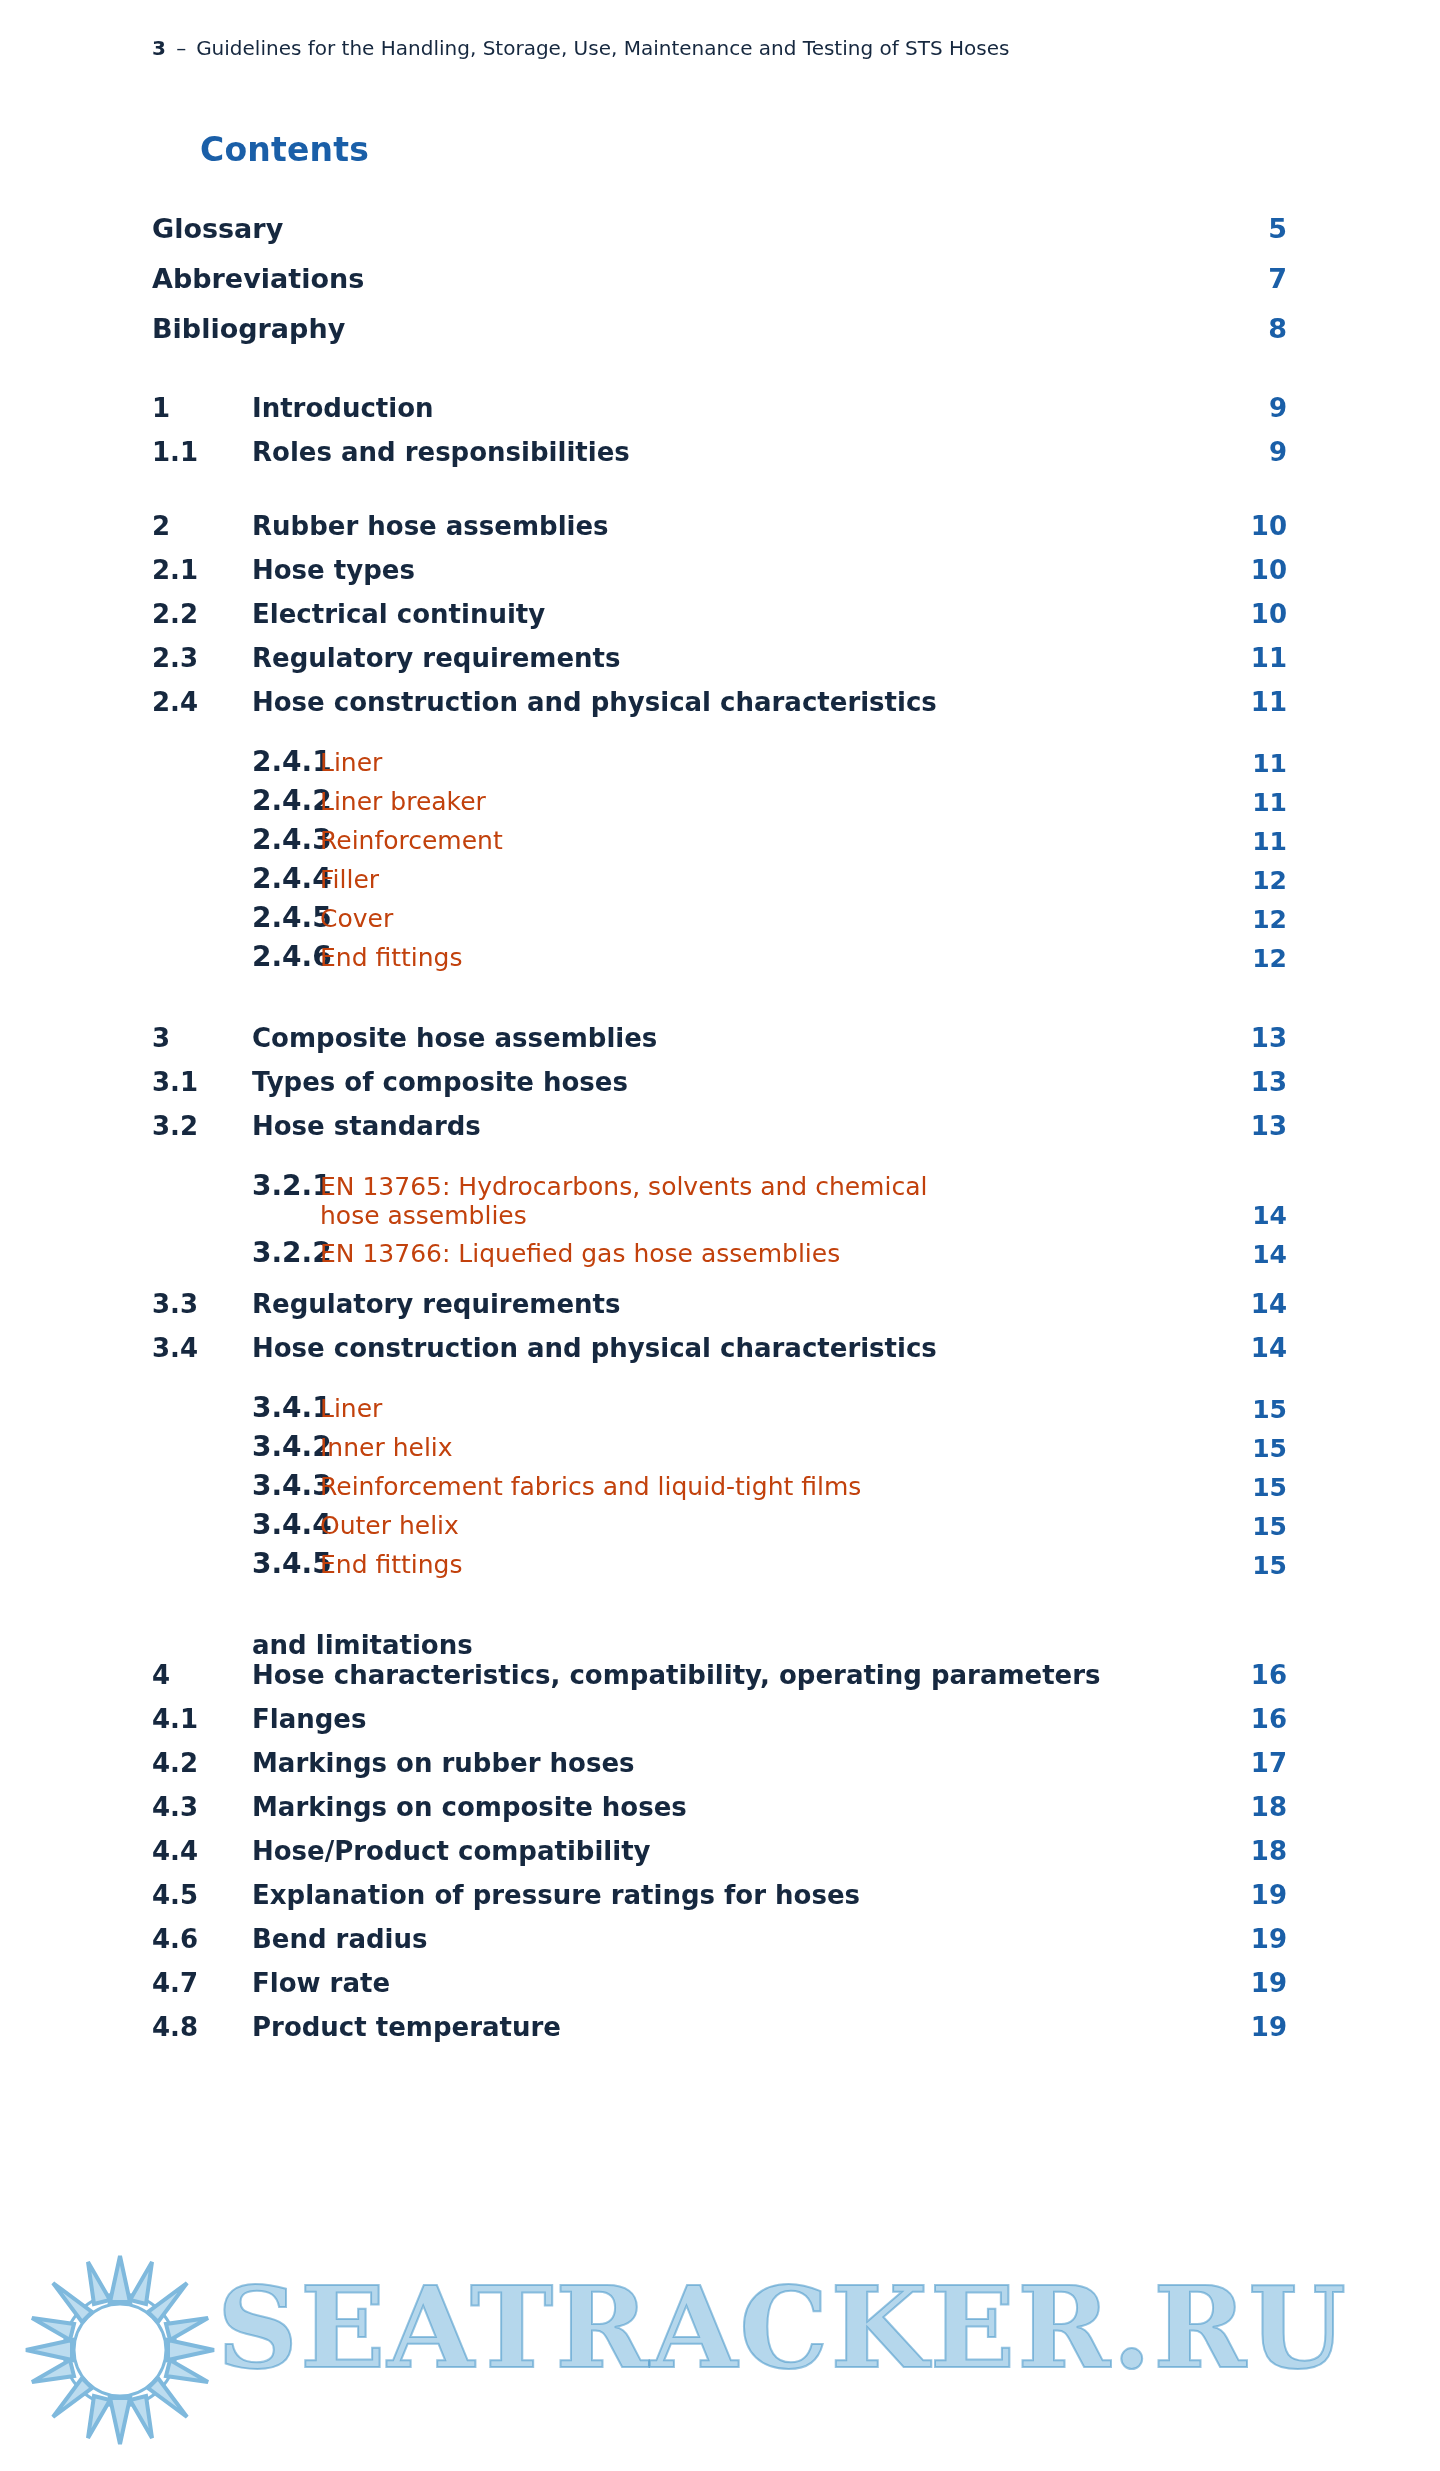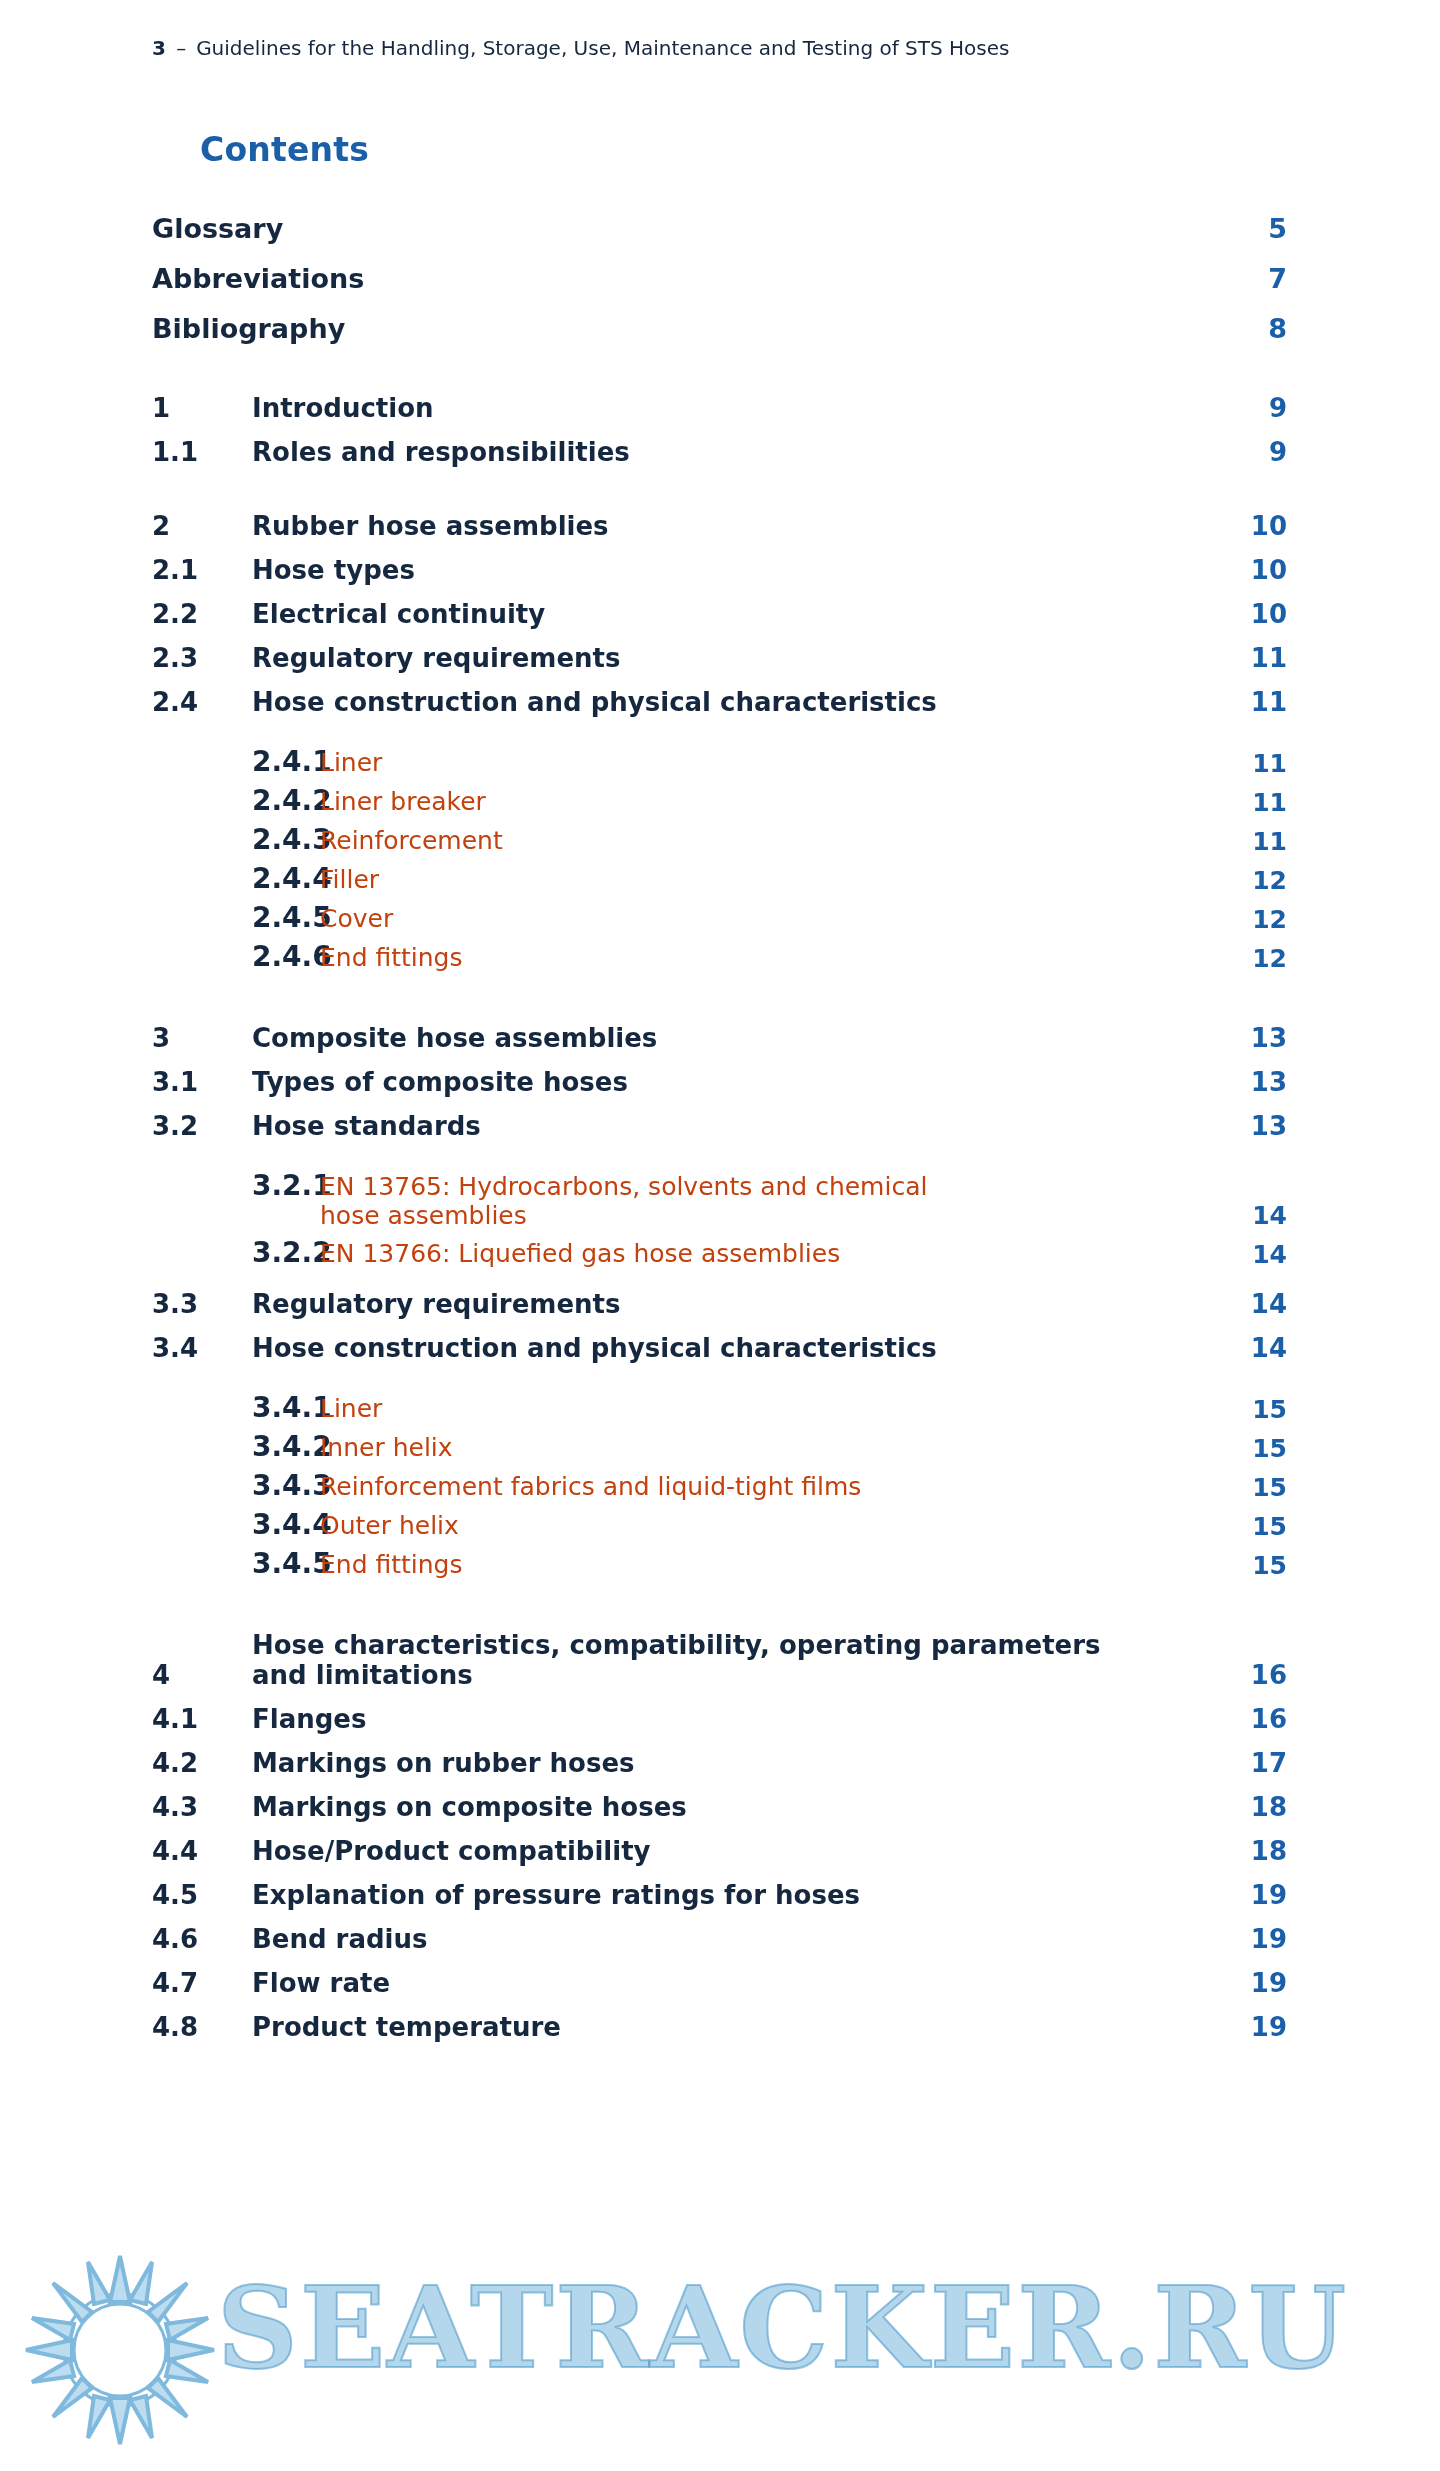--- a/index.html
+++ b/index.html
@@ -401,22 +401,22 @@
         <span class="l3-text label">End fittings</span>
       </span>
       <span class="page-no">15</span>
     </div>
 
     <div class="gap-lg"></div>
 
     <div class="row lvl1">
       <span class="num">4</span>
       <span class="label">
+        <span class="cont-line">and limitations</span>
         <span class="cont-line">Hose characteristics, compatibility, operating parameters</span>
-        <span class="cont-line">and limitations</span>
       </span>
       <span class="page-no" style="align-self:flex-end;">16</span>
     </div>
     <div class="row lvl2">
       <span class="num">4.1</span>
       <span class="label">Flanges</span>
       <span class="page-no">16</span>
     </div>
     <div class="row lvl2">
       <span class="num">4.2</span>

